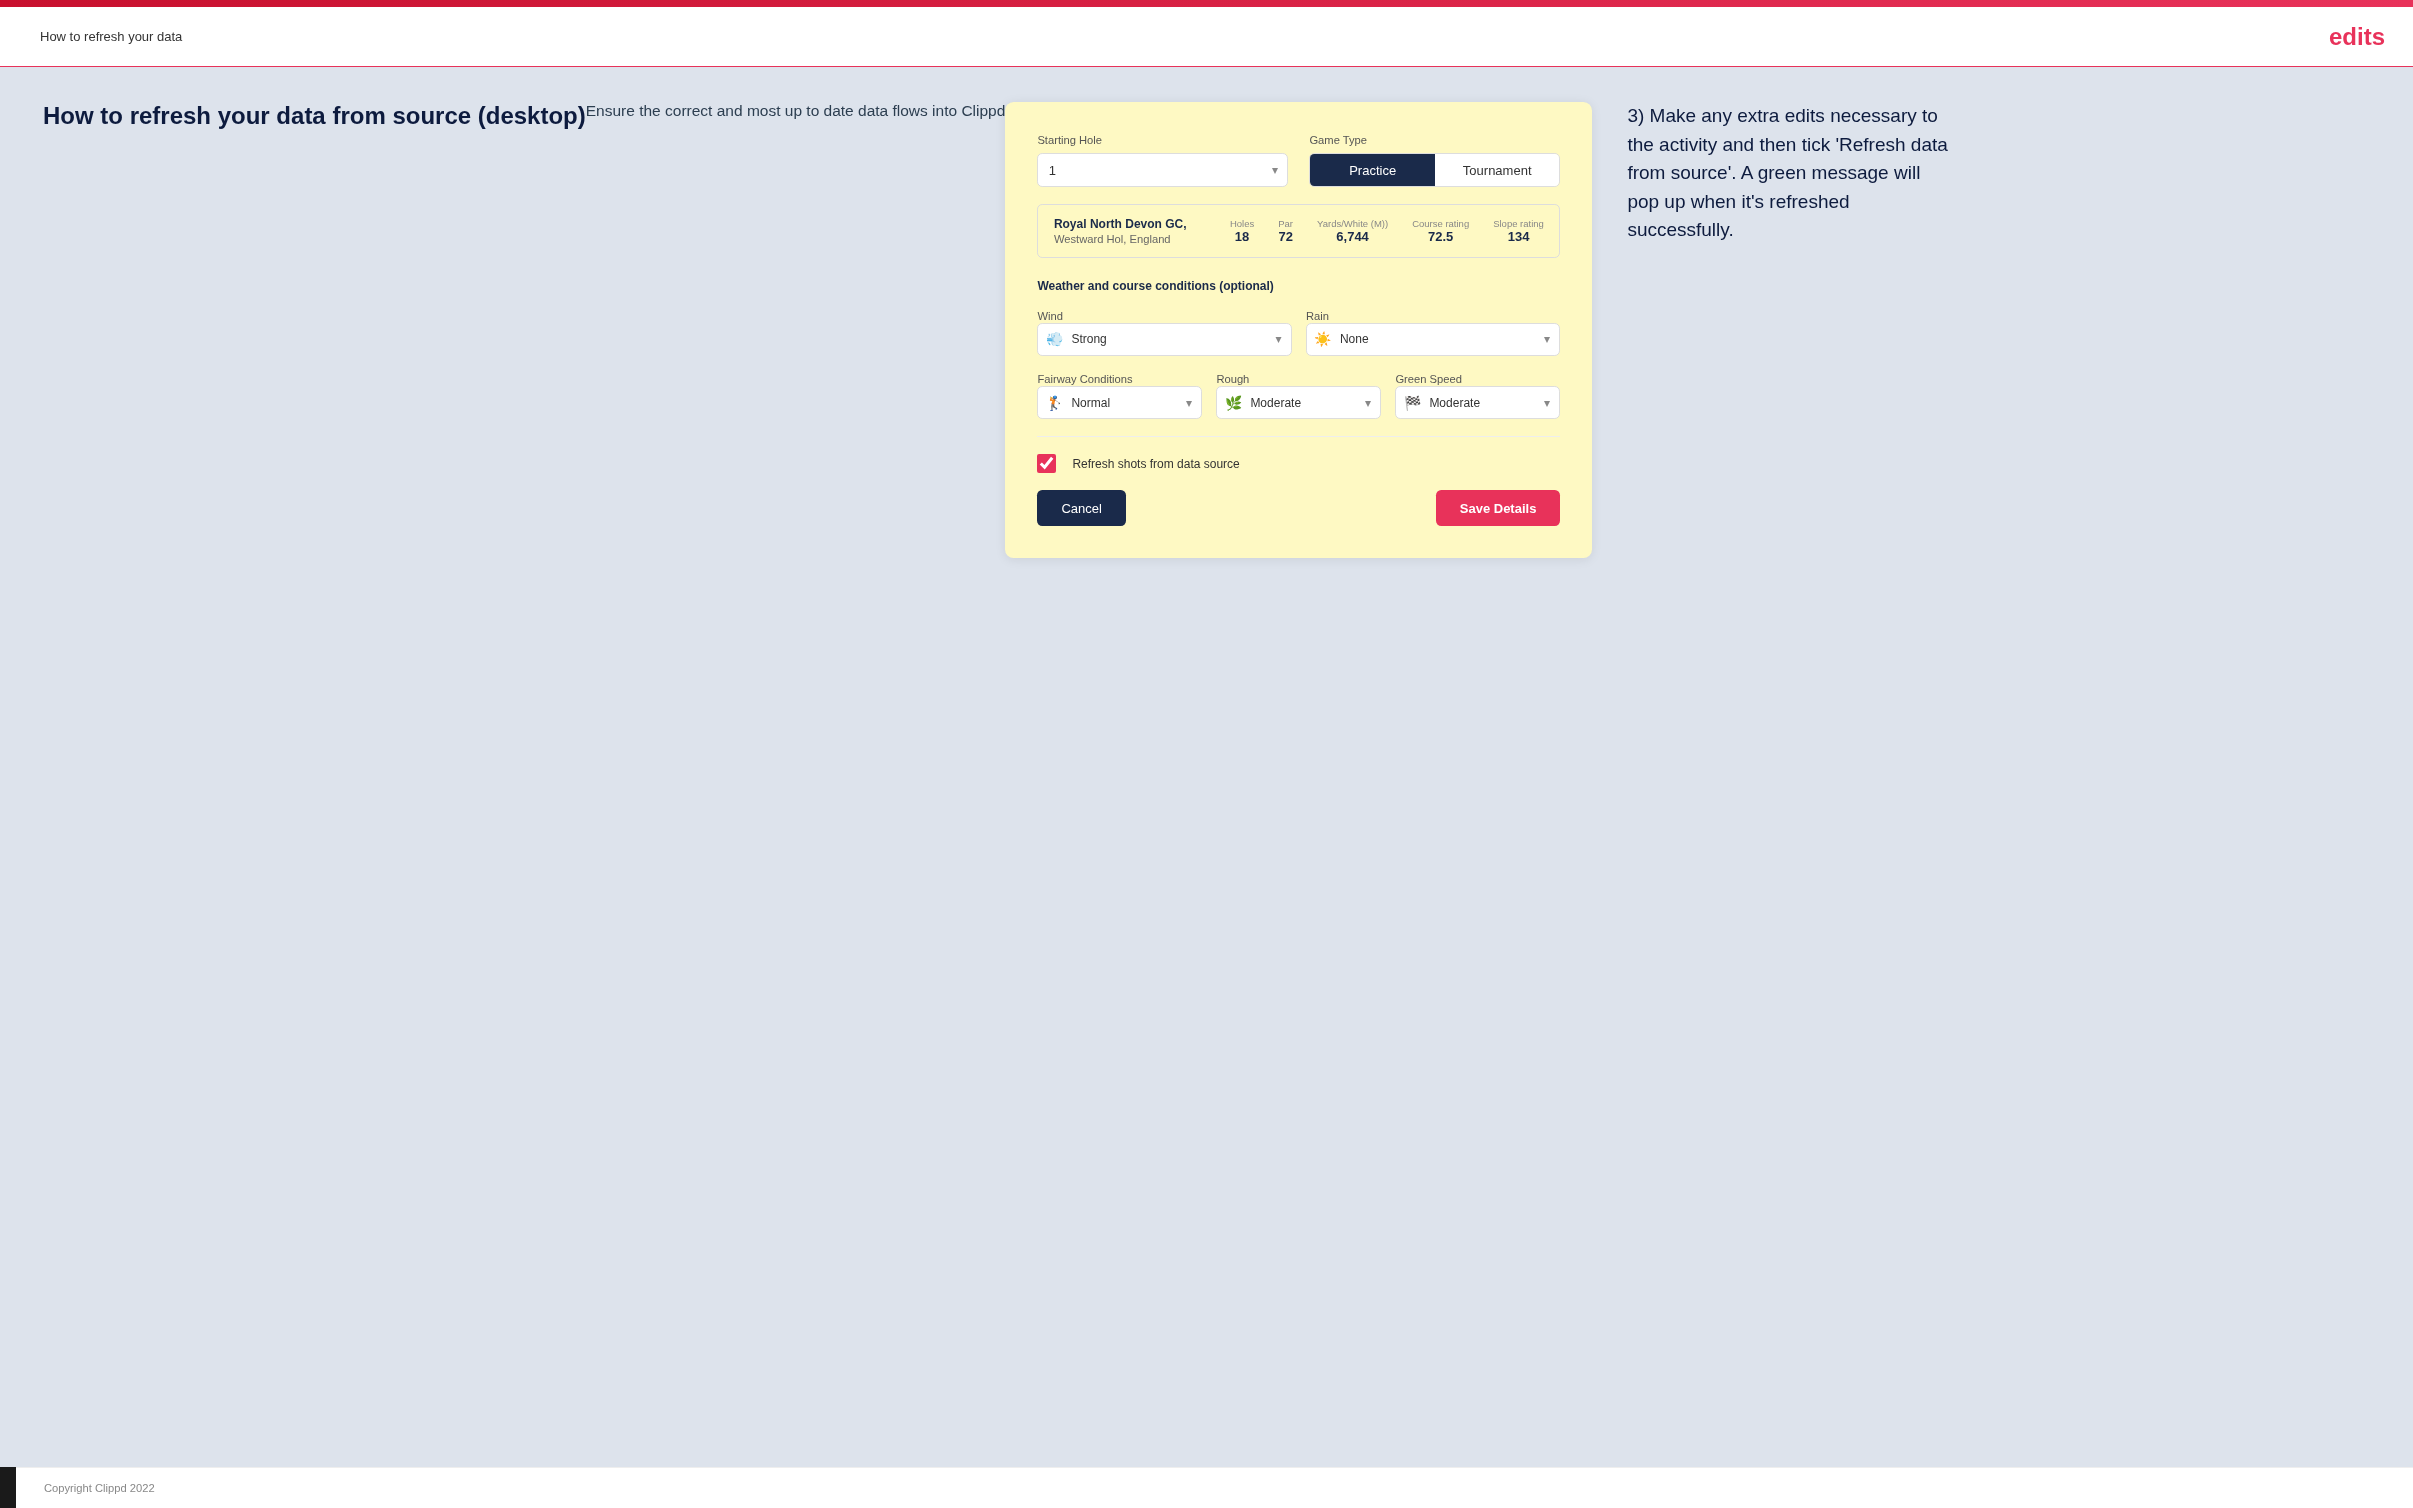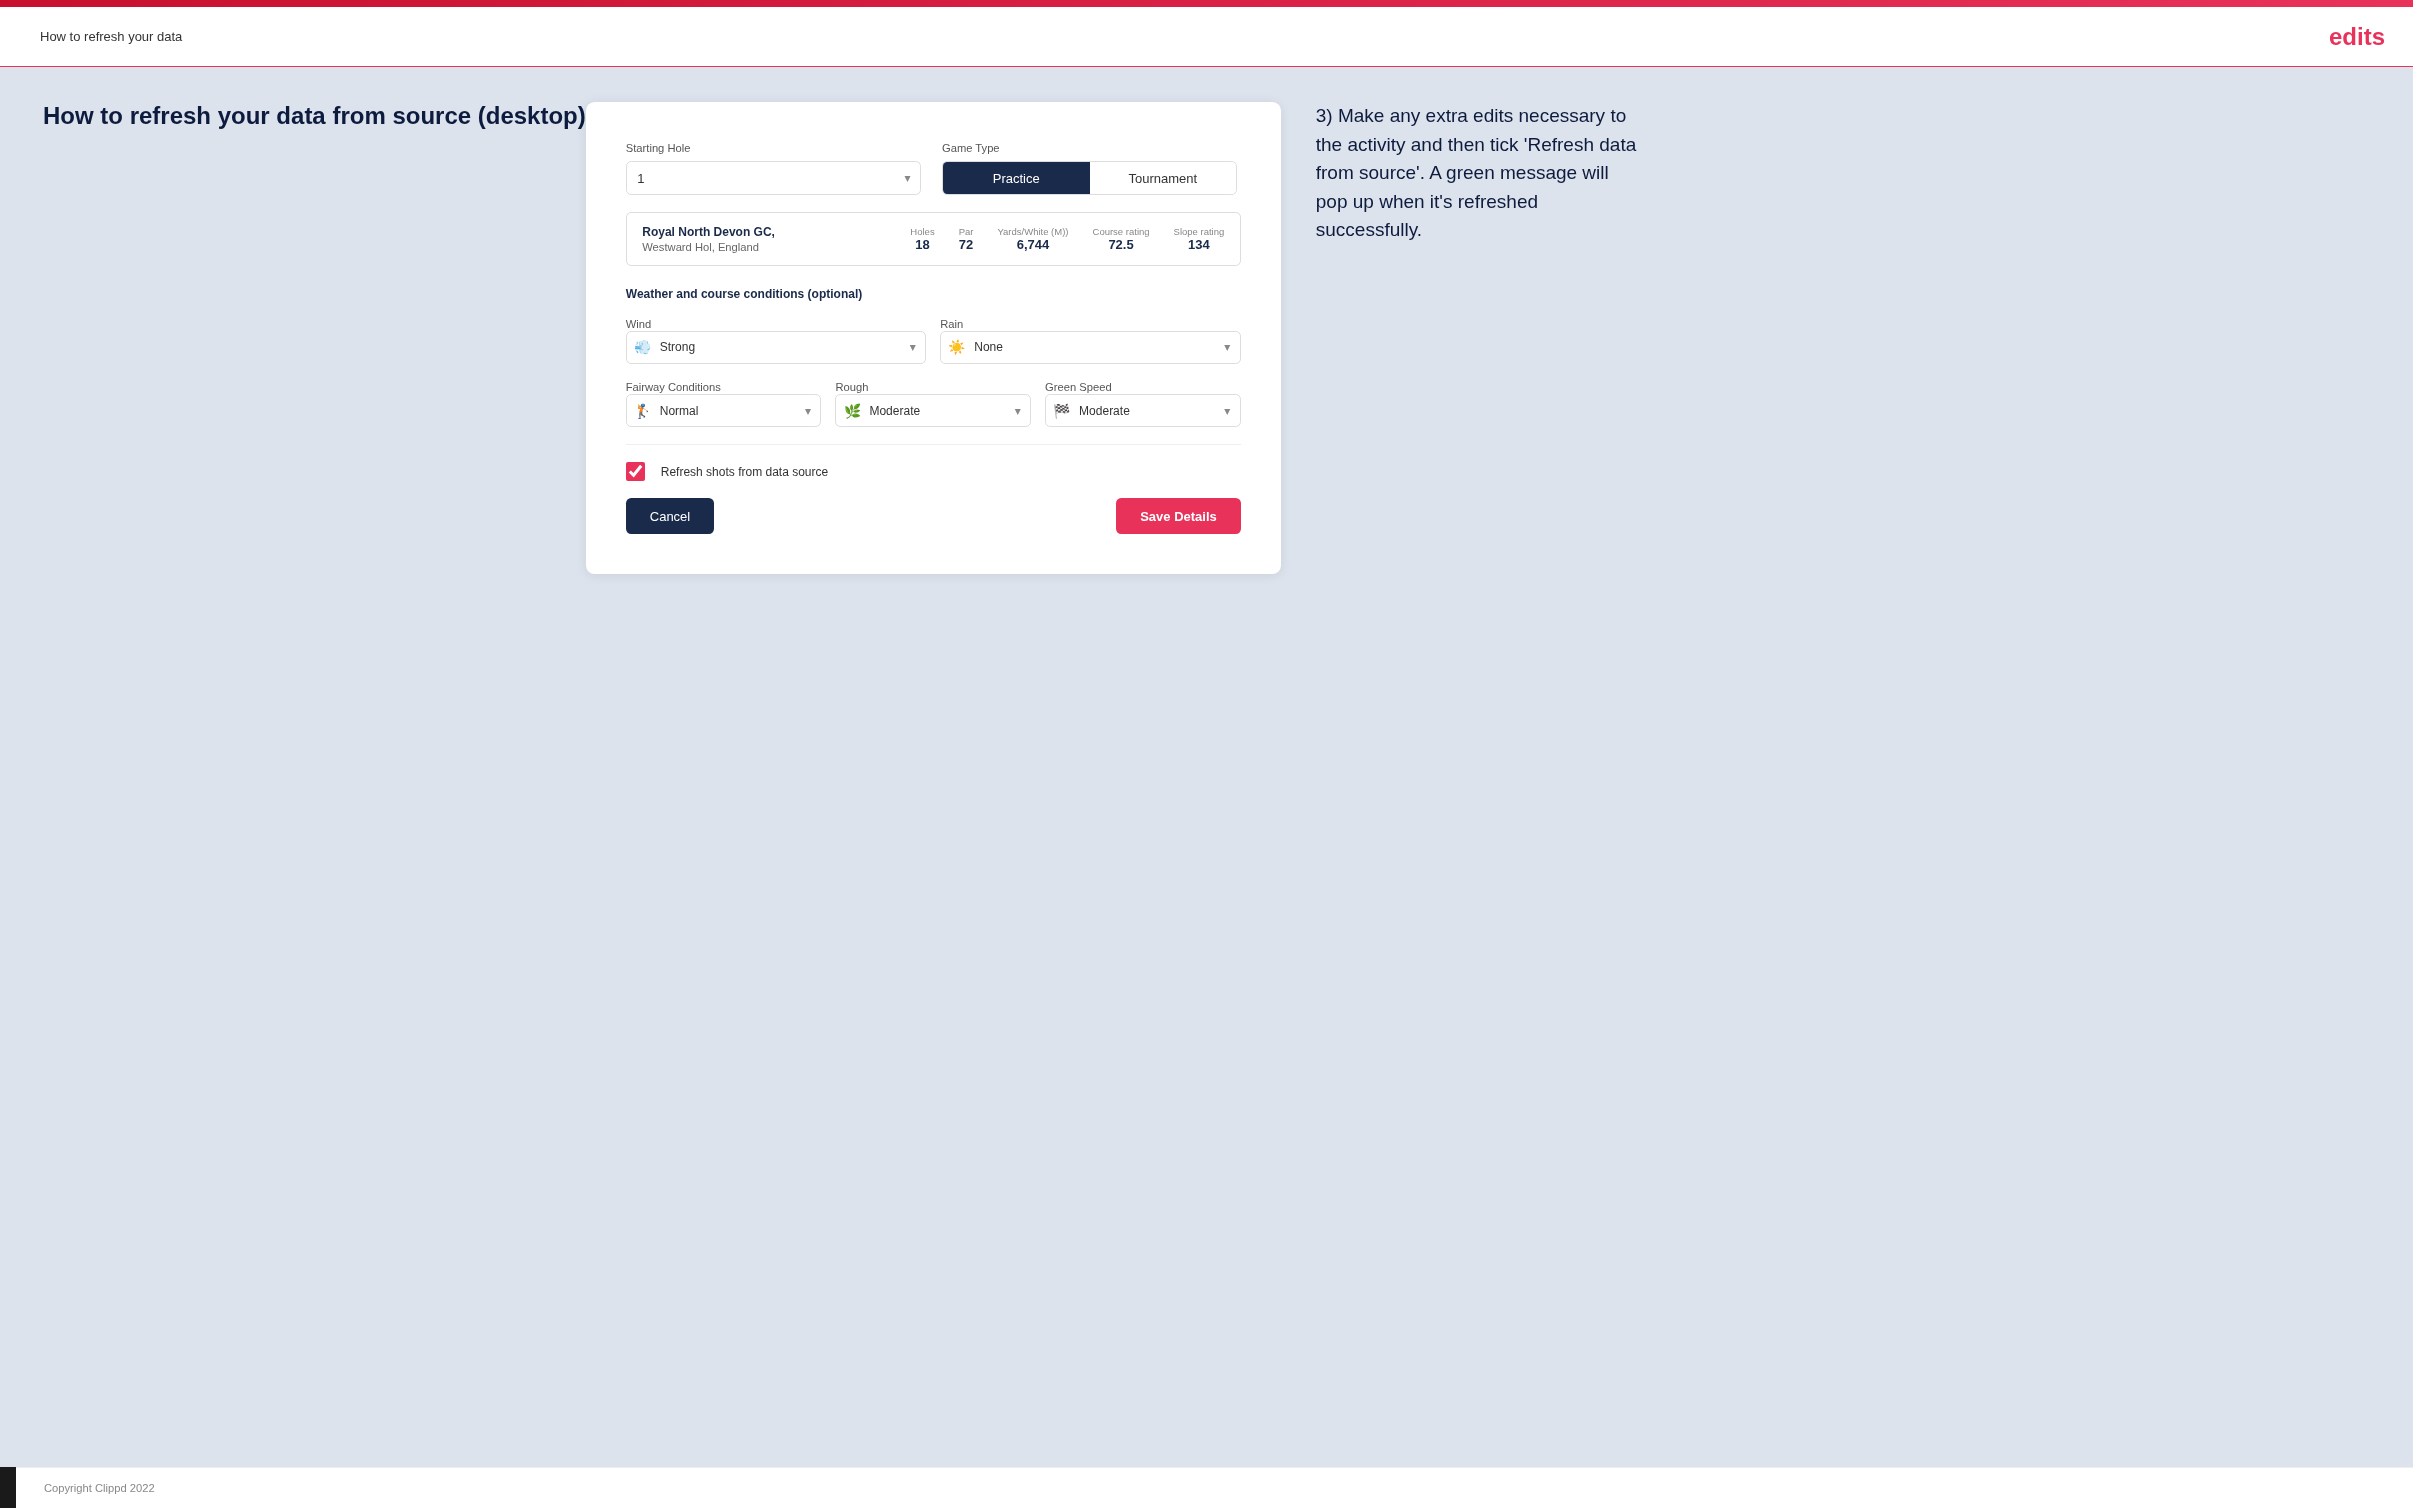--- a/index.html
+++ b/index.html
@@ -50,24 +50,24 @@
       font-size: 15.5px;
       color: #2c3e50;
       margin-bottom: 31px;
     }
     .content-area {
       display: flex;
       gap: 35px;
       align-items: flex-start;
     }
     .form-card {
-      background: #ffffff;
+      background: #fef9c3;
       border-radius: 8.6px;
-      padding: 40px;
-      width: 695px;
+      padding: 32px;
+      width: 587px;
       flex-shrink: 0;
       box-shadow: 0 1.7px 10.4px rgba(0,0,0,0.08);
     }
     .form-row {
       display: flex;
       gap: 21px;
       margin-bottom: 17px;
     }
     .form-group {
       display: flex;
@@ -272,20 +272,21 @@
 
 <div class="top-bar"></div>
 
 <div class="header">
   <span class="header-title">How to refresh your data</span>
   <span class="logo">edits</span>
 </div>
 
 <div class="main-content">
   <h1 class="page-title">How to refresh your data from source (desktop)</h1>
+  <p class="page-subtitle">Ensure the correct and most up to date data flows into Clippd</p>
 
   <div class="content-area">
 
     <div class="form-card">
 
       <div class="form-row">
         <div class="form-group starting-hole-group">
           <label class="form-label">Starting Hole</label>
           <div class="select-wrapper">
             <select class="select-field">

